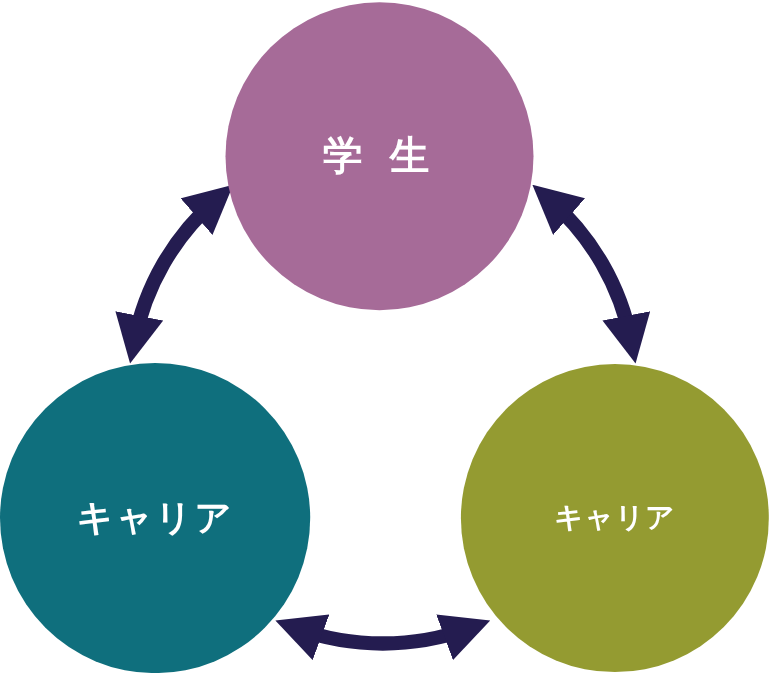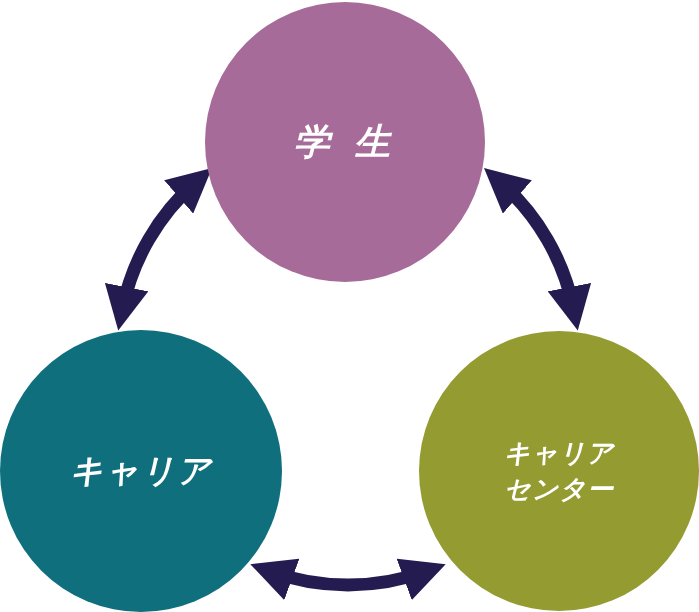--- a/index.html
+++ b/index.html
@@ -24,21 +24,20 @@
   .node-label {
     position: absolute;
     display: flex;
     flex-direction: column;
     align-items: center;
     justify-content: center;
     text-align: center;
     color: #ffffff;
     font-weight: 700;
     pointer-events: none;
-    font-style: italic;
   }
   .node-label--student {
     left: 205px;
     top: 2px;
     width: 280px;
     height: 280px;
     font-size: 36px;
     letter-spacing: 6px;
   }
   .node-label--faculty {
@@ -89,16 +88,15 @@
   <div class="node-label node-label--student">
     <span>学 生</span>
   </div>
 
   <div class="node-label node-label--faculty">
     <span>キャリア</span>
   </div>
 
   <div class="node-label node-label--career">
     <span>キャリア</span>
-    <span>センター</span>
   </div>
 
 </div>
 
 </body></html>

